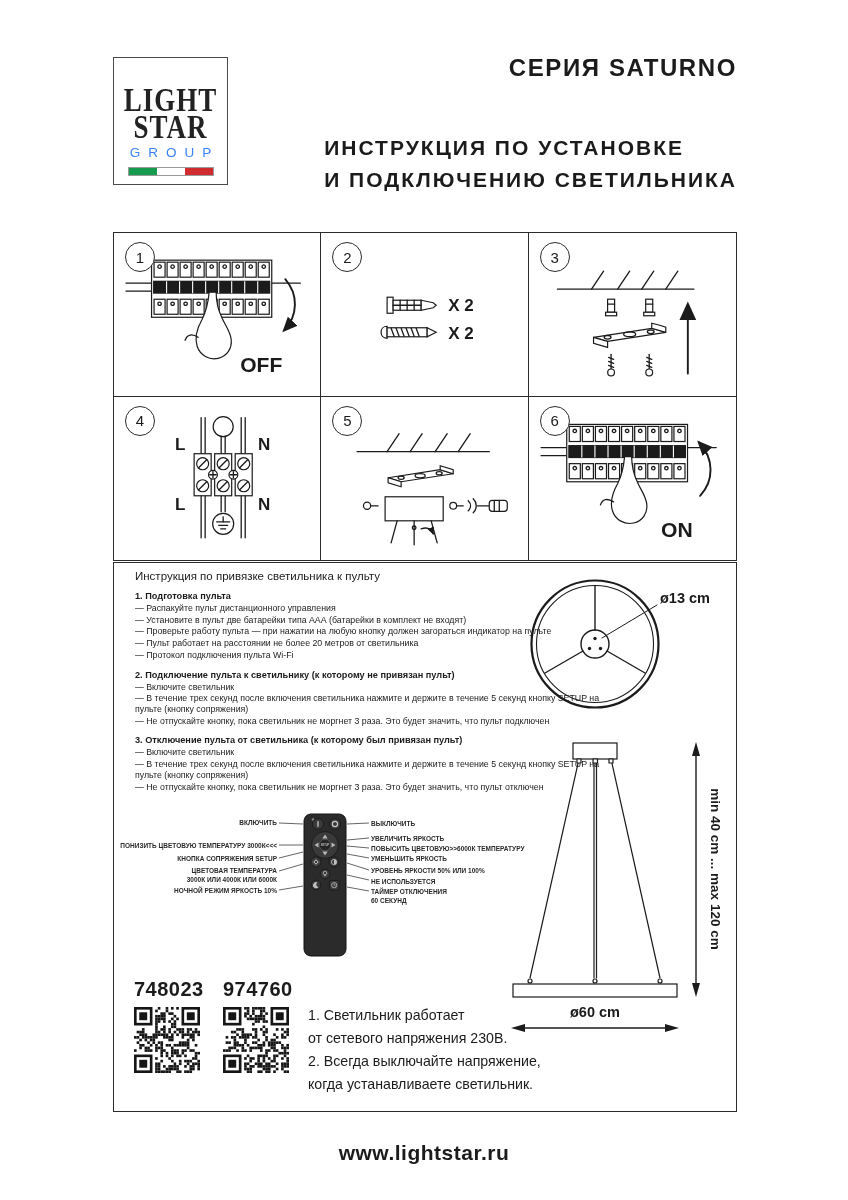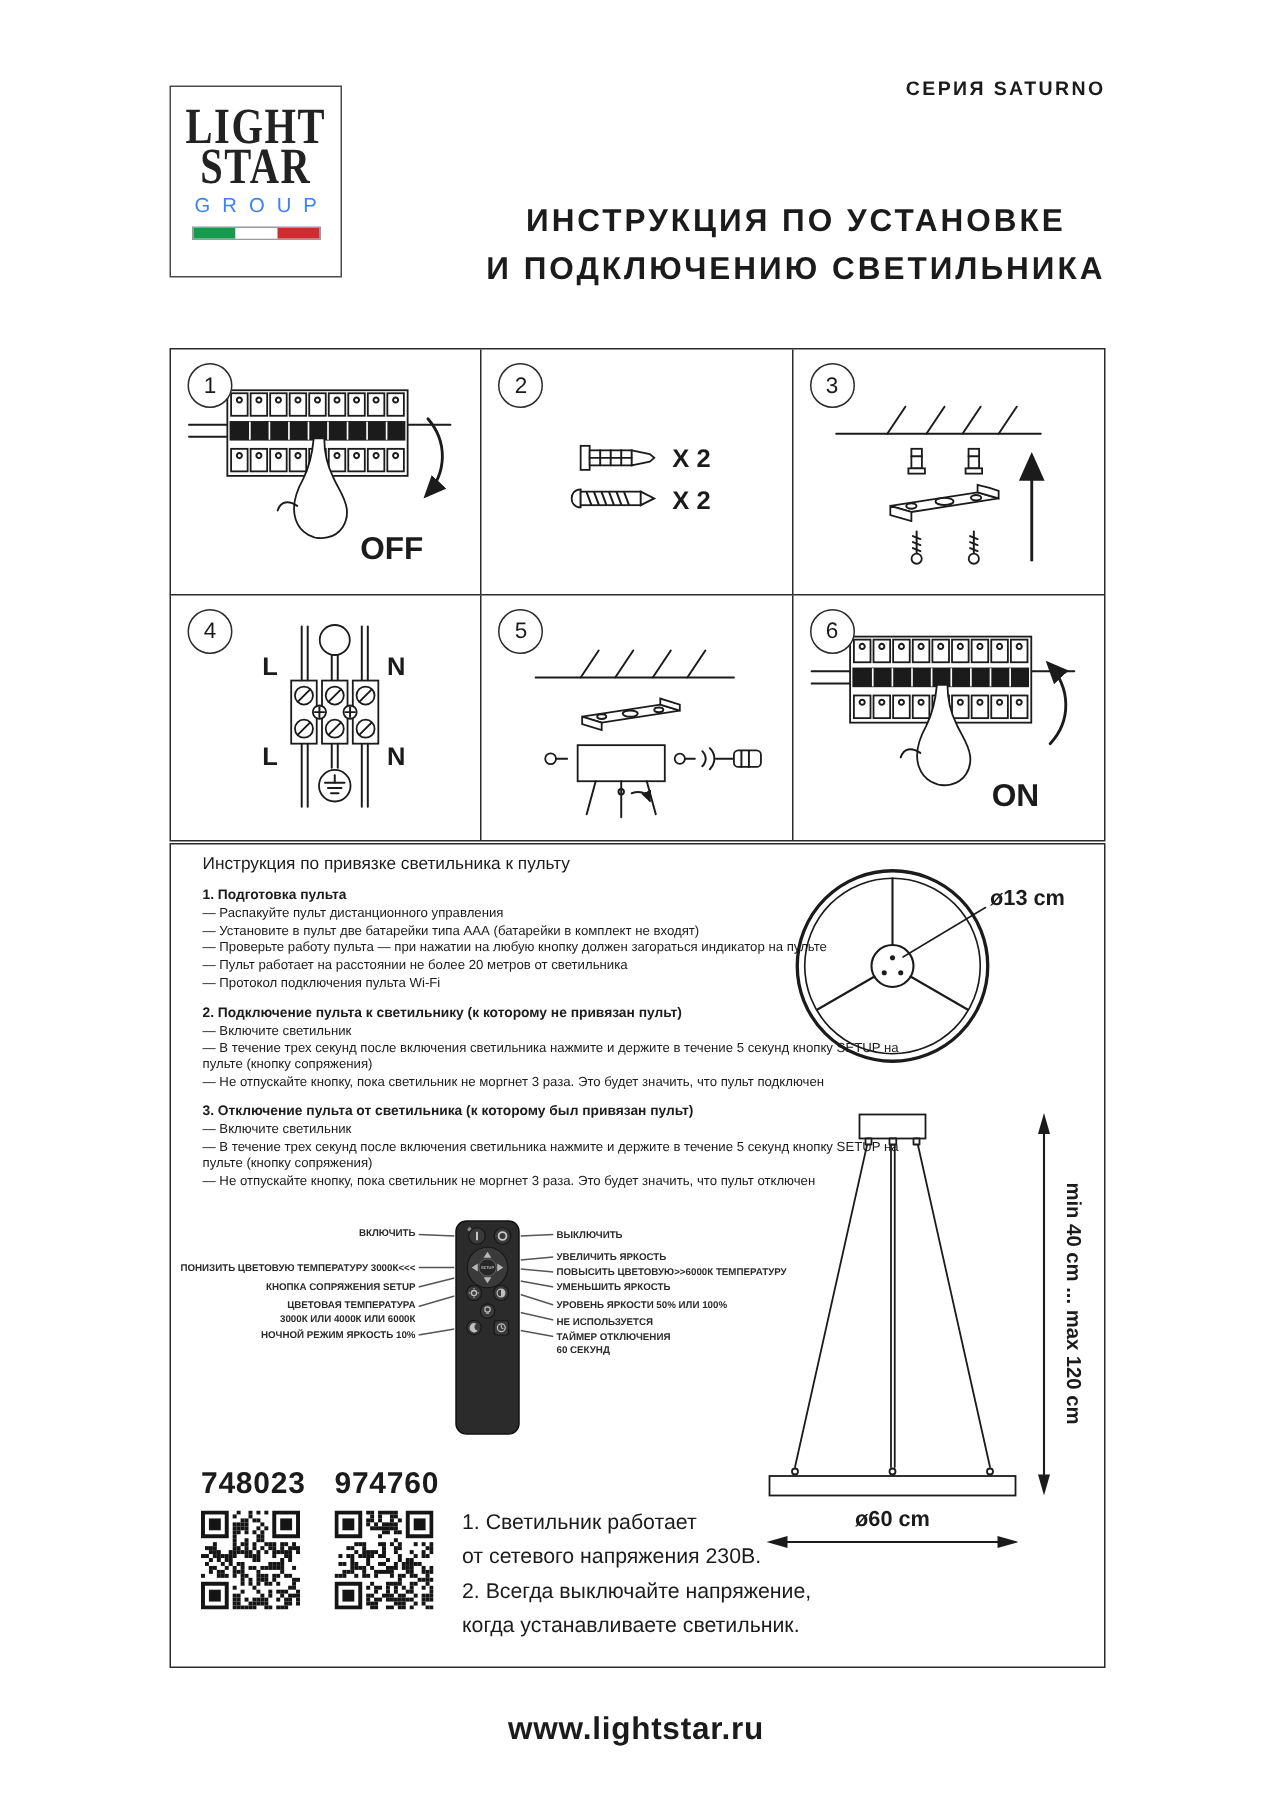--- a/index.html
+++ b/index.html
@@ -3,29 +3,29 @@
 <meta charset="utf-8">
 <style>
   * { margin:0; padding:0; box-sizing:border-box; }
   body { background:#e8e8e8; }
   .page { position:relative; width:848px; height:1200px; margin:0 auto; background:#ffffff;
           font-family:"Liberation Sans","DejaVu Sans",sans-serif; color:#1b1b1b; overflow:hidden; }
   .abs { position:absolute; }
 
   
   .logo-box { left:113px; top:57px; width:115px; height:128px; border:1.5px solid #4a4a4a;
-              text-align:center; padding-top:13px; background:#fff; }
+              text-align:center; padding-top:29px; background:#fff; }
   .logo-serif { font-family:"Liberation Serif","DejaVu Serif",serif; font-weight:bold; font-size:27px;
                 line-height:27px; letter-spacing:1px; transform:scaleY(1.25); transform-origin:center; color:#222; }
   .logo-group { font-size:13.5px; letter-spacing:8px; margin-top:4px; color:#3b82f6; text-indent:8px; }
   .flag { width:86px; height:9px; margin:7px auto 0; border:1px solid #9a9a9a; display:flex; }
   .flag span { flex:1; }
-  .hdr-series { right:111px; top:49px; text-align:left; font-weight:bold; font-size:13px;
+  .hdr-series { right:111px; top:49px; text-align:left; font-weight:bold; font-size:24px;
                 letter-spacing:1.6px; line-height:1.6; }
-  .hdr-title  { right:111px; top:132px; text-align:center; font-weight:bold; font-size:21px;
+  .hdr-title  { right:111px; top:132px; text-align:left; font-weight:bold; font-size:21px;
                 letter-spacing:2px; line-height:1.5; }
 
   
   .grid { left:113px; top:232px; width:624px; height:329px; display:grid;
           grid-template-columns:1fr 1fr 1fr; grid-template-rows:1fr 1fr; border:1.5px solid #2b2b2b; }
   .cell { position:relative; border-right:1.5px solid #2b2b2b; border-bottom:1.5px solid #2b2b2b; }
   .cell:nth-child(3n) { border-right:none; }
   .cell:nth-child(n+4) { border-bottom:none; }
   .stepnum { position:absolute; left:11px; top:9px; width:30px; height:30px; border:1.4px solid #2b2b2b;
              border-radius:50%; font-size:15px; display:flex; align-items:center; justify-content:center; background:#fff; z-index:2;}

